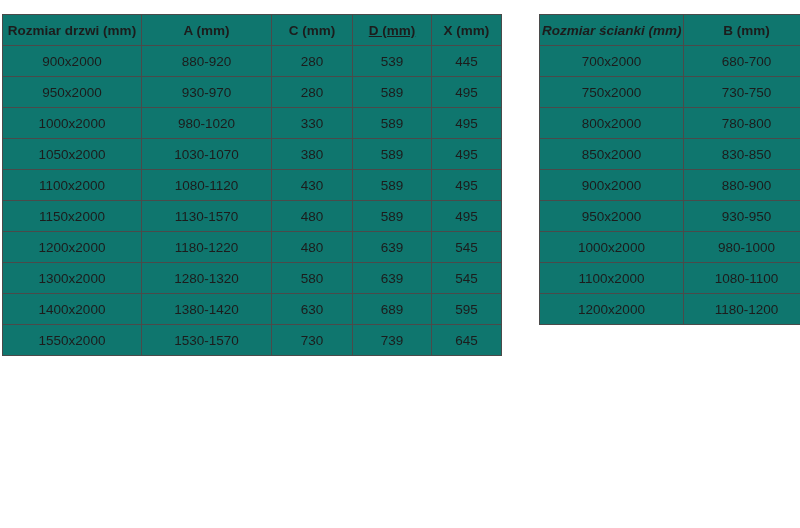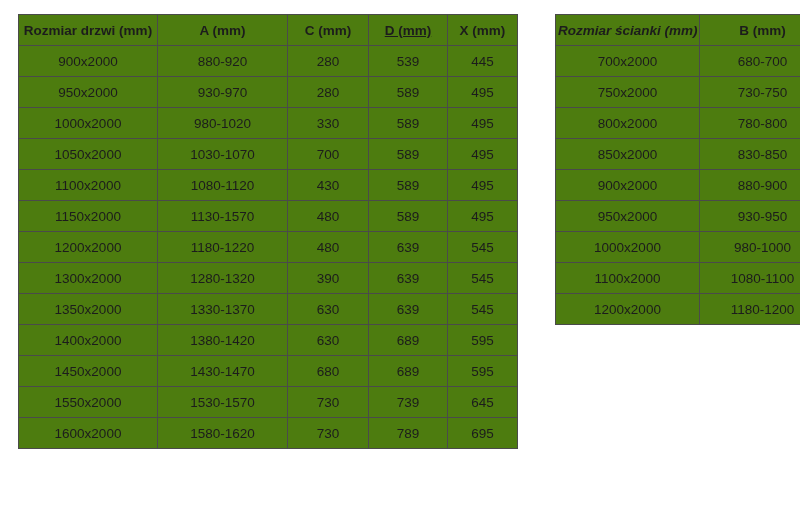--- a/index.html
+++ b/index.html
@@ -12,22 +12,21 @@
     height: 528px;
     position: relative;
     overflow: hidden;
     font-family: "Liberation Sans", sans-serif;
     color: #1c1c1c;
   }
   table {
     border-collapse: collapse;
     position: absolute;
     table-layout: fixed;
-    background: #4d7c0f;
-    margin-left: 16px;
+    background: #0f766e;
   }
   th, td {
     border: 1px solid #4a4a4a;
     text-align: center;
     vertical-align: middle;
     height: 30px;
     padding: 0 2px;
     font-size: 13.5px;
     white-space: nowrap;
     overflow: hidden;
@@ -84,21 +83,21 @@
       <tr>
         <td>1000x2000</td>
         <td>980-1020</td>
         <td>330</td>
         <td>589</td>
         <td>495</td>
       </tr>
       <tr>
         <td>1050x2000</td>
         <td>1030-1070</td>
-        <td>700</td>
+        <td>380</td>
         <td>589</td>
         <td>495</td>
       </tr>
       <tr>
         <td>1100x2000</td>
         <td>1080-1120</td>
         <td>430</td>
         <td>589</td>
         <td>495</td>
       </tr>
@@ -112,58 +111,37 @@
       <tr>
         <td>1200x2000</td>
         <td>1180-1220</td>
         <td>480</td>
         <td>639</td>
         <td>545</td>
       </tr>
       <tr>
         <td>1300x2000</td>
         <td>1280-1320</td>
-        <td>390</td>
-        <td>639</td>
-        <td>545</td>
-      </tr>
-      <tr>
-        <td>1350x2000</td>
-        <td>1330-1370</td>
-        <td>630</td>
+        <td>580</td>
         <td>639</td>
         <td>545</td>
       </tr>
       <tr>
         <td>1400x2000</td>
         <td>1380-1420</td>
         <td>630</td>
         <td>689</td>
         <td>595</td>
       </tr>
       <tr>
-        <td>1450x2000</td>
-        <td>1430-1470</td>
-        <td>680</td>
-        <td>689</td>
-        <td>595</td>
-      </tr>
-      <tr>
         <td>1550x2000</td>
         <td>1530-1570</td>
         <td>730</td>
         <td>739</td>
         <td>645</td>
-      </tr>
-      <tr>
-        <td>1600x2000</td>
-        <td>1580-1620</td>
-        <td>730</td>
-        <td>789</td>
-        <td>695</td>
       </tr>
     </tbody>
 </table>
 
 <table id="walls-table">
   <thead>
     <tr>
         <th>Rozmiar ścianki (mm)</th>
         <th>B (mm)</th>
       </tr>

